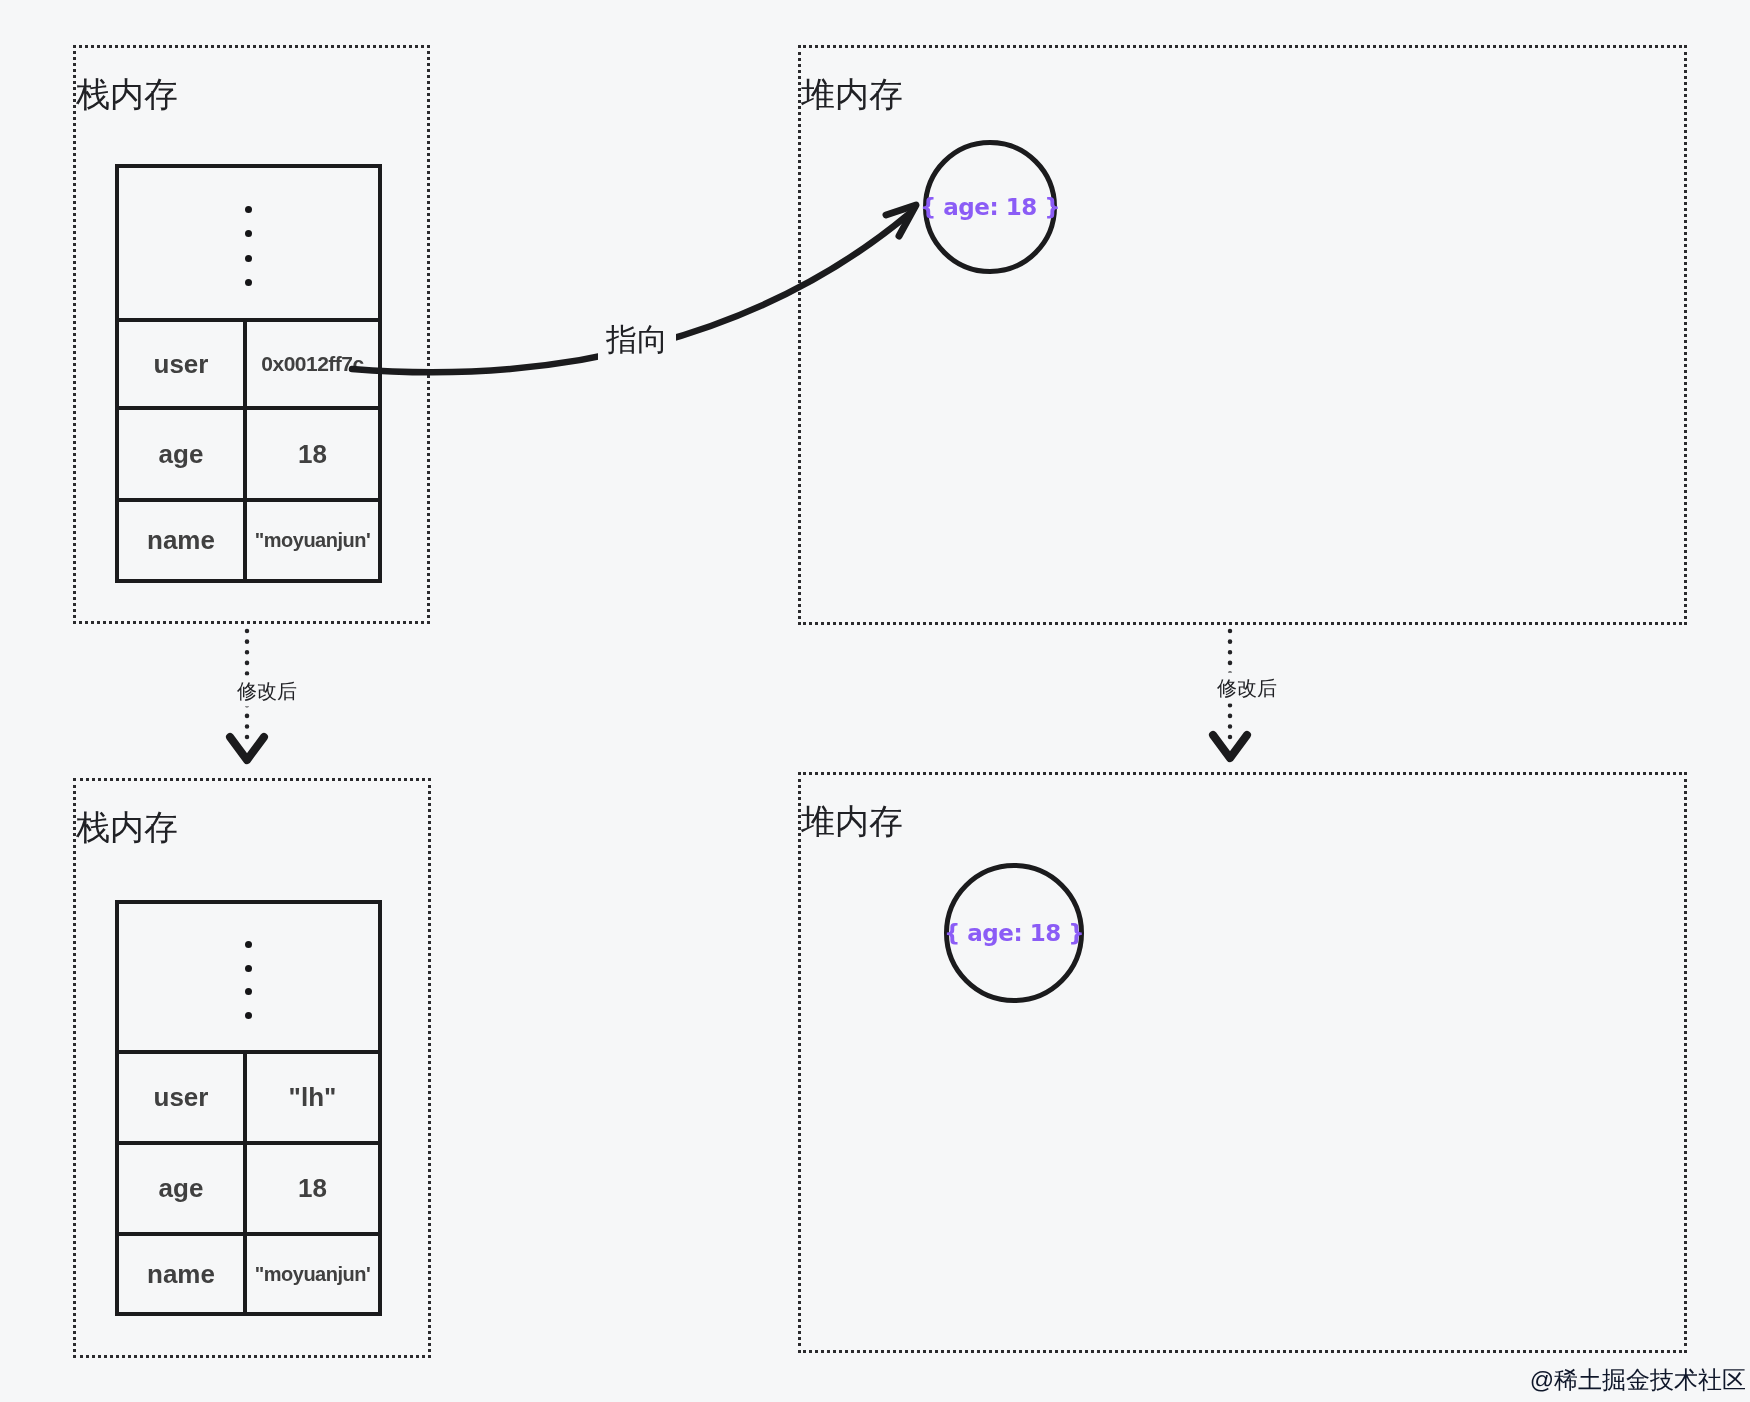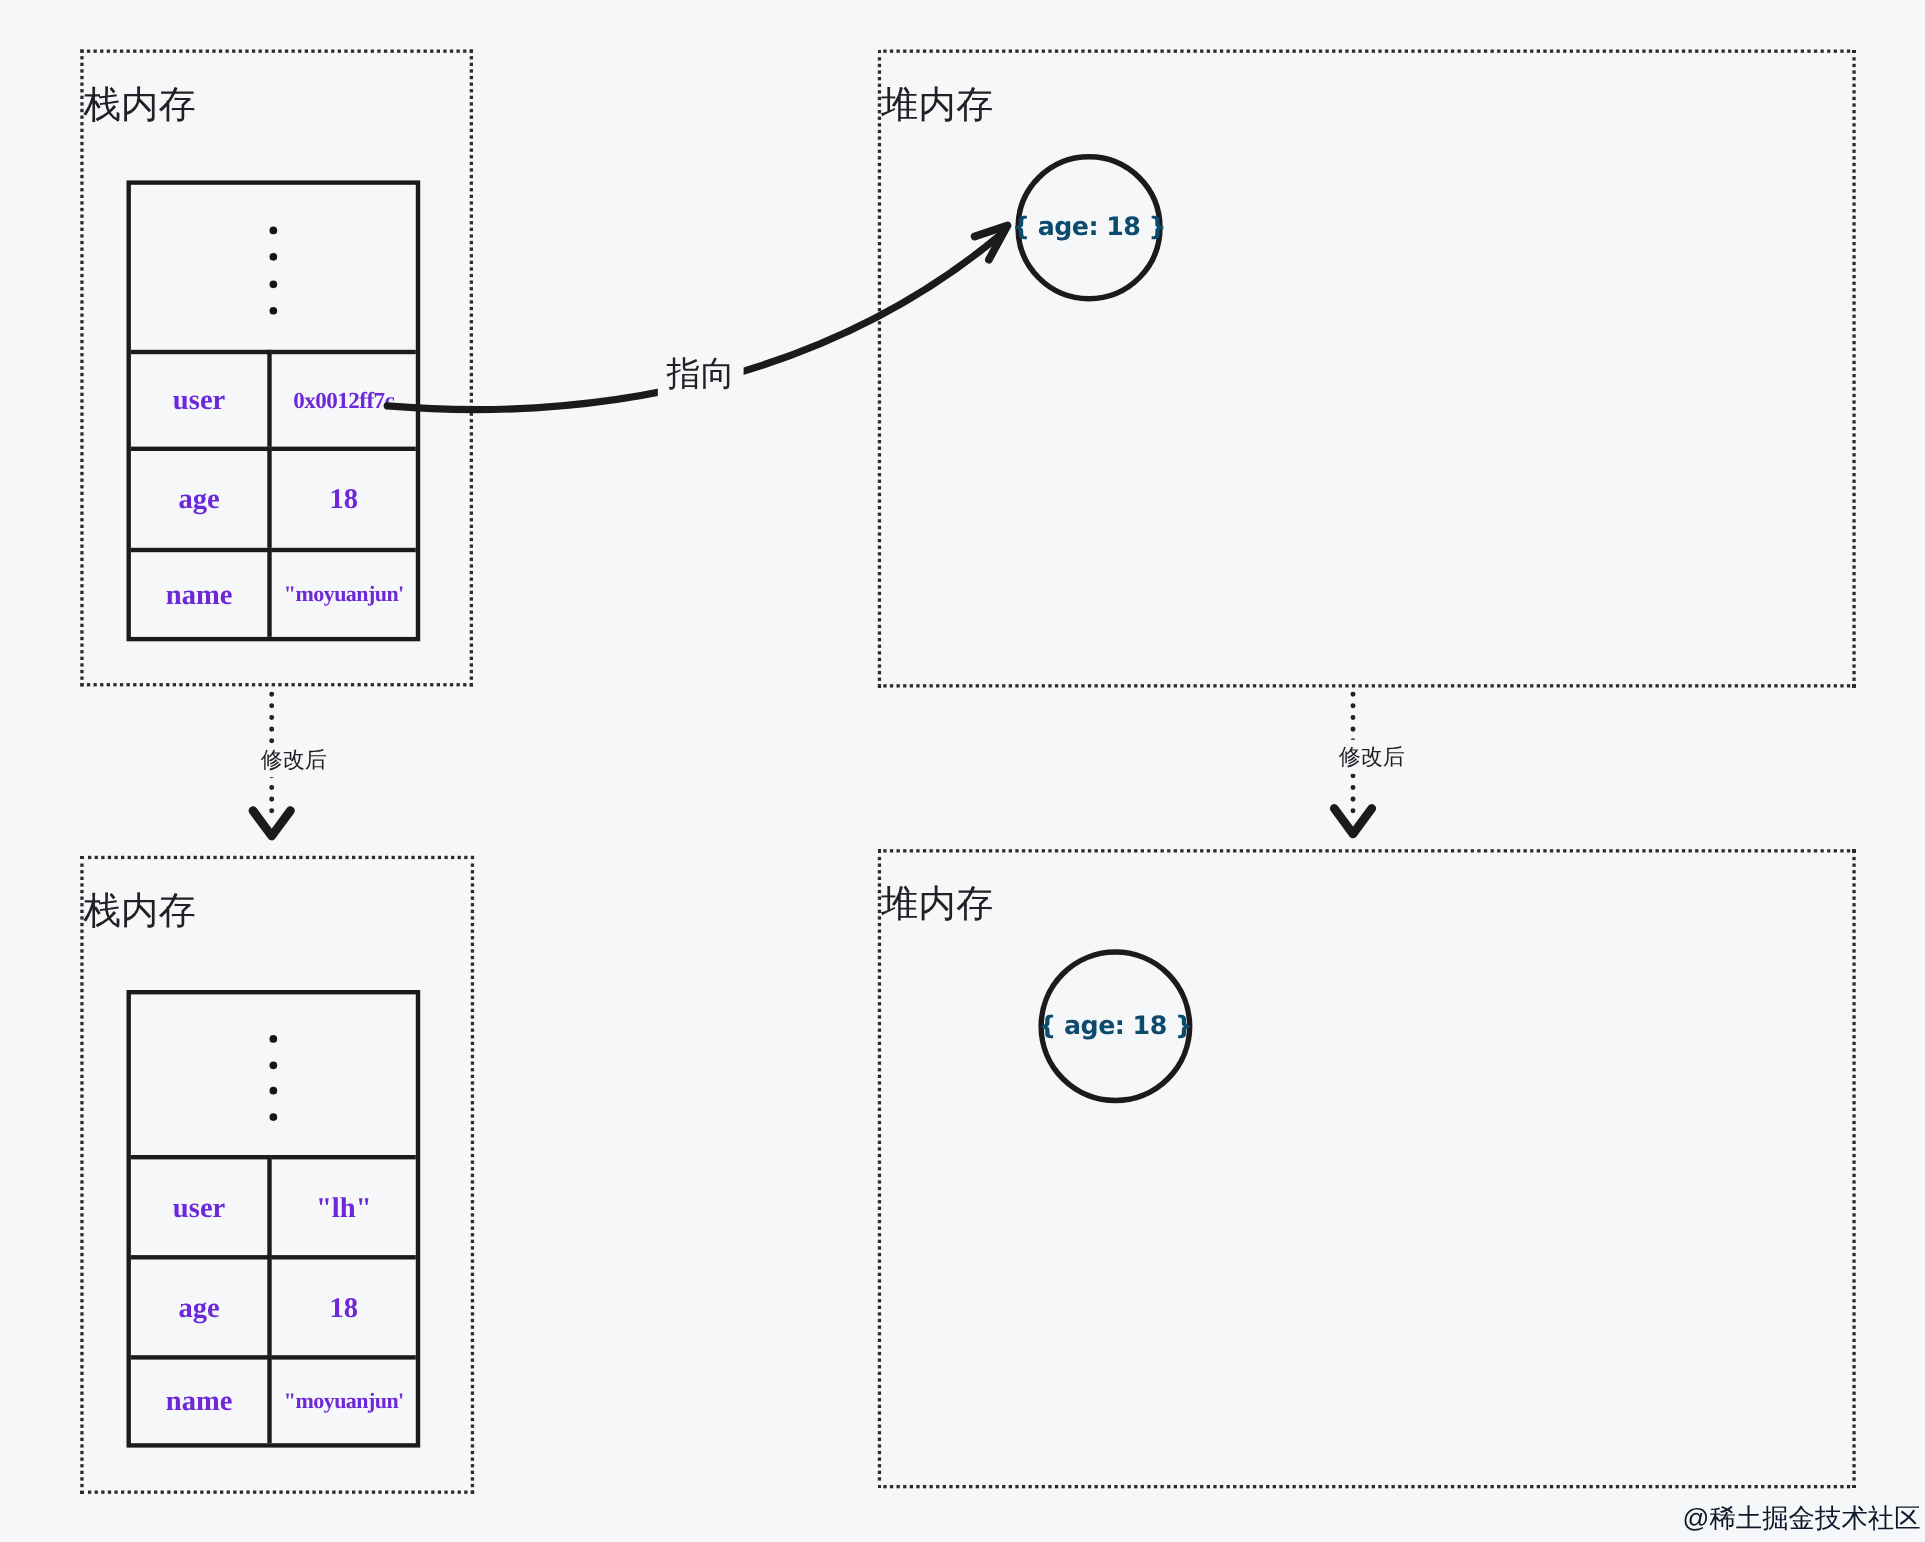--- a/index.html
+++ b/index.html
@@ -11,28 +11,28 @@
              font-size:34px;color:#202125;}
   
   .memtable{position:absolute;border:4px solid #1b1b1d;display:grid;
             grid-template-columns:128px 1fr;box-sizing:content-box;}
   .cell{display:flex;align-items:center;justify-content:center;box-sizing:border-box;}
   .rk{border-top:4px solid #1b1b1d;border-right:4px solid #1b1b1d;}
   .rv{border-top:4px solid #1b1b1d;}
   .dotcol{grid-column:1/3;display:flex;flex-direction:column;align-items:center;
           justify-content:space-evenly;padding:20px 0 14px 0;}
   .dot{width:7px;height:7px;border-radius:50%;background:#151517;}
-  .hand{font-family:Liberation Serif, serif;font-weight:700;color:#6d28d9;}
+  .hand{font-family:Liberation Sans, sans-serif;font-weight:700;color:#404040;}
   .fs26{font-size:26px;} .fs21{font-size:21px;letter-spacing:-0.5px;}
   .fs20{font-size:20px;letter-spacing:-0.5px;}
   
   .heap-circle{position:absolute;border:5px solid #1b1b1d;border-radius:50%;
                display:flex;align-items:center;justify-content:center;box-sizing:border-box;}
   .heap-circle span{font-family:"DejaVu Sans",sans-serif;font-weight:700;
-                    font-size:23px;letter-spacing:-0.5px;color:#0c4a6e;white-space:nowrap;}
+                    font-size:23px;letter-spacing:-0.5px;color:#8b5cf6;white-space:nowrap;}
   
   .overlay{position:absolute;left:0;top:0;z-index:5;pointer-events:none;}
   .curve{fill:none;stroke:#1b1b1d;stroke-width:6.5;stroke-linecap:round;}
   .ahead{fill:none;stroke:#1b1b1d;stroke-width:7;stroke-linecap:round;stroke-linejoin:round;}
   .dotline{fill:none;stroke:#232326;stroke-width:4.5;stroke-linecap:round;
            stroke-dasharray:0.1 10.5;}
   .chev{fill:none;stroke:#1b1b1d;stroke-width:8;stroke-linecap:round;stroke-linejoin:round;}
   
   .lbl{position:absolute;z-index:10;background:#f6f7f8;color:#202125;
        transform:translate(-50%,-50%);padding:2px 8px;white-space:nowrap;}

